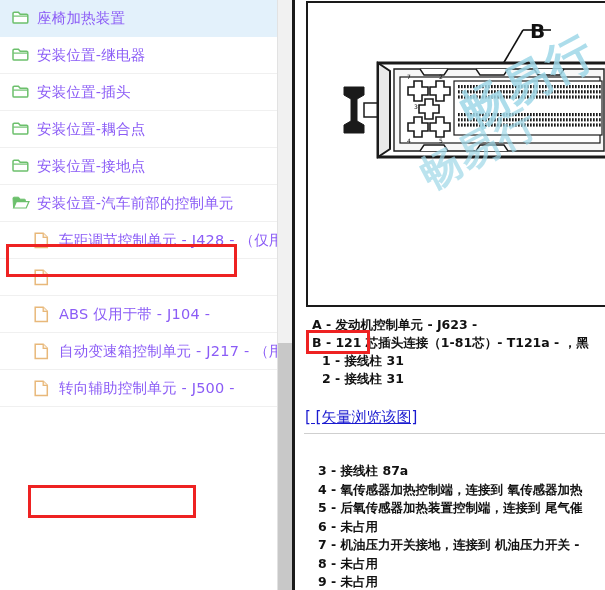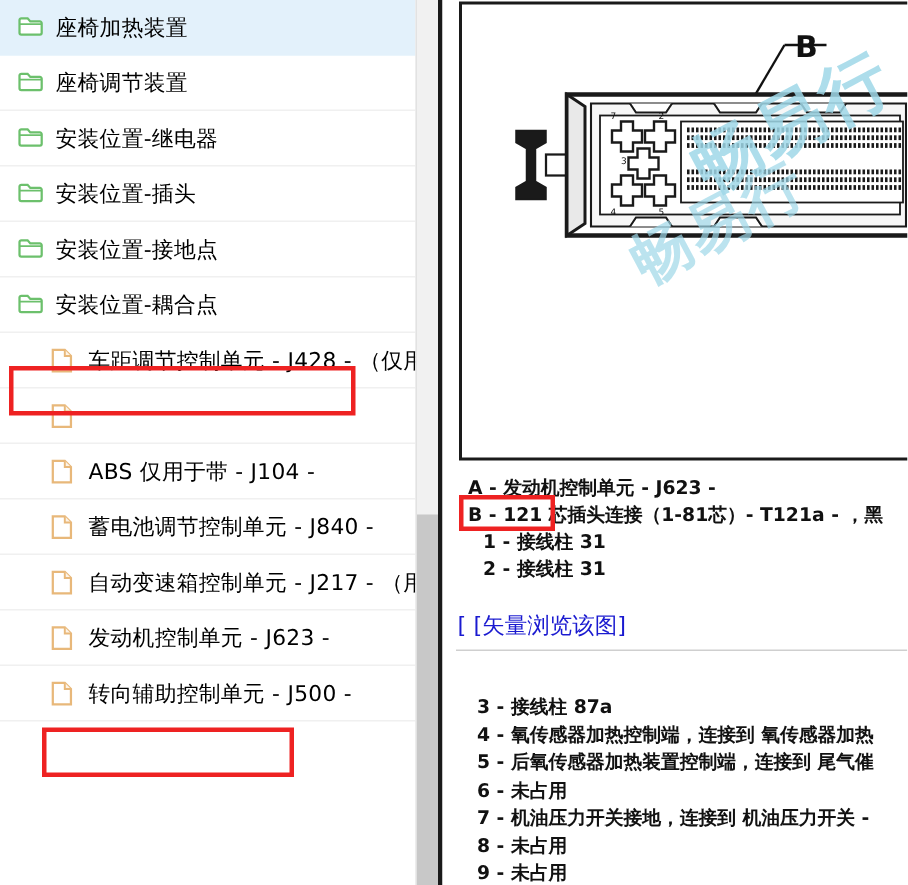--- a/index.html
+++ b/index.html
@@ -25,21 +25,21 @@
     align-items: center;
     border-bottom: 1px solid #f0f0f0;
     white-space: nowrap;
     cursor: pointer;
   }
   .tree-item.selected { background: #e3f1fb; border-bottom-color: #e3f1fb; }
   .tree-item.child { padding-left: 22px; }
 
   .tree-label {
     font-size: 14.5px;
-    color: #000000;
+    color: #8b5cf6;
     letter-spacing: 0.2px;
   }
 
   
   .ico { width: 18px; height: 16px; margin-left: 12px; margin-right: 7px; flex: 0 0 auto; position: relative; }
   .ico svg { display: block; }
 
   
   #tree-scroll {
     position: absolute; left: 277px; top: 0;
@@ -122,20 +122,21 @@
     border: 3px solid #ee2222;
     pointer-events: none;
     background: transparent;
   }
 
   
   #vector-link {
     position: absolute; left: 1px; top: 408px;
     font-size: 15px;
     color: #1a1ad0;
+    text-decoration: underline;
     white-space: nowrap;
     cursor: pointer;
   }
   #link-rule {
     position: absolute; left: 0px; top: 433px;
     width: 301px; height: 1px; background: #cfcfcf;
   }
 
   
   #pinlist {
@@ -165,57 +166,57 @@
         </span>
         <span class="tree-label">座椅加热装置</span>
       </div>
       <div class="tree-item">
         <span class="ico">
           <svg width="18" height="15" viewBox="0 0 18 15">
             <path d="M1 3.4 A1.2 1.2 0 0 1 2.2 2.2 H6.4 L8.2 4.3 H14.6 A1.2 1.2 0 0 1 15.8 5.5 V11.9 A1.2 1.2 0 0 1 14.6 13.1 H2.2 A1.2 1.2 0 0 1 1 11.9 Z" fill="#ffffff" stroke="#6cc06c" stroke-width="1.5"></path>
             <path d="M1.3 6.1 H15.6" stroke="#6cc06c" stroke-width="1.2"></path>
           </svg>
         </span>
-        <span class="tree-label">座椅调节装置</span>
+        <span class="tree-label">安装位置-继电器</span>
       </div>
       <div class="tree-item">
         <span class="ico">
           <svg width="18" height="15" viewBox="0 0 18 15">
             <path d="M1 3.4 A1.2 1.2 0 0 1 2.2 2.2 H6.4 L8.2 4.3 H14.6 A1.2 1.2 0 0 1 15.8 5.5 V11.9 A1.2 1.2 0 0 1 14.6 13.1 H2.2 A1.2 1.2 0 0 1 1 11.9 Z" fill="#ffffff" stroke="#6cc06c" stroke-width="1.5"></path>
             <path d="M1.3 6.1 H15.6" stroke="#6cc06c" stroke-width="1.2"></path>
           </svg>
         </span>
-        <span class="tree-label">安装位置-继电器</span>
+        <span class="tree-label">安装位置-插头</span>
       </div>
       <div class="tree-item">
         <span class="ico">
           <svg width="18" height="15" viewBox="0 0 18 15">
             <path d="M1 3.4 A1.2 1.2 0 0 1 2.2 2.2 H6.4 L8.2 4.3 H14.6 A1.2 1.2 0 0 1 15.8 5.5 V11.9 A1.2 1.2 0 0 1 14.6 13.1 H2.2 A1.2 1.2 0 0 1 1 11.9 Z" fill="#ffffff" stroke="#6cc06c" stroke-width="1.5"></path>
             <path d="M1.3 6.1 H15.6" stroke="#6cc06c" stroke-width="1.2"></path>
           </svg>
         </span>
-        <span class="tree-label">安装位置-插头</span>
+        <span class="tree-label">安装位置-耦合点</span>
       </div>
       <div class="tree-item">
         <span class="ico">
           <svg width="18" height="15" viewBox="0 0 18 15">
             <path d="M1 3.4 A1.2 1.2 0 0 1 2.2 2.2 H6.4 L8.2 4.3 H14.6 A1.2 1.2 0 0 1 15.8 5.5 V11.9 A1.2 1.2 0 0 1 14.6 13.1 H2.2 A1.2 1.2 0 0 1 1 11.9 Z" fill="#ffffff" stroke="#6cc06c" stroke-width="1.5"></path>
             <path d="M1.3 6.1 H15.6" stroke="#6cc06c" stroke-width="1.2"></path>
           </svg>
         </span>
         <span class="tree-label">安装位置-接地点</span>
       </div>
       <div class="tree-item">
         <span class="ico">
           <svg width="18" height="15" viewBox="0 0 18 15">
-            <path d="M1 3.4 A1.2 1.2 0 0 1 2.2 2.2 H6.4 L8.2 4.3 H14.6 A1.2 1.2 0 0 1 15.8 5.5 V11.9 A1.2 1.2 0 0 1 14.6 13.1 H2.2 A1.2 1.2 0 0 1 1 11.9 Z" fill="#ffffff" stroke="#6cc06c" stroke-width="1.5"></path>
-            <path d="M1.3 6.1 H15.6" stroke="#6cc06c" stroke-width="1.2"></path>
-          </svg>
-        </span>
-        <span class="tree-label">安装位置-耦合点</span>
+            <path d="M1 3.2 A1 1 0 0 1 2 2.2 H6.6 L8.2 4.2 H12.4 A1 1 0 0 1 13.4 5.2 V6.2 H4.6 L1.6 12.6 Z" fill="#6cc06c" stroke="#6cc06c" stroke-width="1"></path>
+            <path d="M4.4 6.6 H17 L14.2 13 H1.6 Z" fill="#ffffff" stroke="#6cc06c" stroke-width="1.2"></path>
+          </svg>
+        </span>
+        <span class="tree-label">安装位置-汽车前部的控制单元</span>
       </div>
       <div class="tree-item child">
         <span class="ico">
           <svg width="15" height="17" viewBox="0 0 15 17">
             <path d="M1.2 1.2 H9.2 L13.3 5.3 V15.6 H1.2 Z" fill="#ffffff" stroke="#e8b87a" stroke-width="1.5"></path>
             <path d="M9.2 1.2 V5.3 H13.3" fill="#fdf3e6" stroke="#e8b87a" stroke-width="1.3"></path>
           </svg>
         </span>
         <span class="tree-label">车距调节控制单元 - J428 - （仅用于带</span>
       </div>
@@ -236,39 +237,21 @@
         </span>
         <span class="tree-label">ABS 仅用于带 - J104 -</span>
       </div>
       <div class="tree-item child">
         <span class="ico">
           <svg width="15" height="17" viewBox="0 0 15 17">
             <path d="M1.2 1.2 H9.2 L13.3 5.3 V15.6 H1.2 Z" fill="#ffffff" stroke="#e8b87a" stroke-width="1.5"></path>
             <path d="M9.2 1.2 V5.3 H13.3" fill="#fdf3e6" stroke="#e8b87a" stroke-width="1.3"></path>
           </svg>
         </span>
-        <span class="tree-label">蓄电池调节控制单元 - J840 -</span>
-      </div>
-      <div class="tree-item child">
-        <span class="ico">
-          <svg width="15" height="17" viewBox="0 0 15 17">
-            <path d="M1.2 1.2 H9.2 L13.3 5.3 V15.6 H1.2 Z" fill="#ffffff" stroke="#e8b87a" stroke-width="1.5"></path>
-            <path d="M9.2 1.2 V5.3 H13.3" fill="#fdf3e6" stroke="#e8b87a" stroke-width="1.3"></path>
-          </svg>
-        </span>
         <span class="tree-label">自动变速箱控制单元 - J217 - （用于带</span>
-      </div>
-      <div class="tree-item child">
-        <span class="ico">
-          <svg width="15" height="17" viewBox="0 0 15 17">
-            <path d="M1.2 1.2 H9.2 L13.3 5.3 V15.6 H1.2 Z" fill="#ffffff" stroke="#e8b87a" stroke-width="1.5"></path>
-            <path d="M9.2 1.2 V5.3 H13.3" fill="#fdf3e6" stroke="#e8b87a" stroke-width="1.3"></path>
-          </svg>
-        </span>
-        <span class="tree-label">发动机控制单元 - J623 -</span>
       </div>
       <div class="tree-item child">
         <span class="ico">
           <svg width="15" height="17" viewBox="0 0 15 17">
             <path d="M1.2 1.2 H9.2 L13.3 5.3 V15.6 H1.2 Z" fill="#ffffff" stroke="#e8b87a" stroke-width="1.5"></path>
             <path d="M9.2 1.2 V5.3 H13.3" fill="#fdf3e6" stroke="#e8b87a" stroke-width="1.3"></path>
           </svg>
         </span>
         <span class="tree-label">转向辅助控制单元 - J500 -</span>
       </div>

